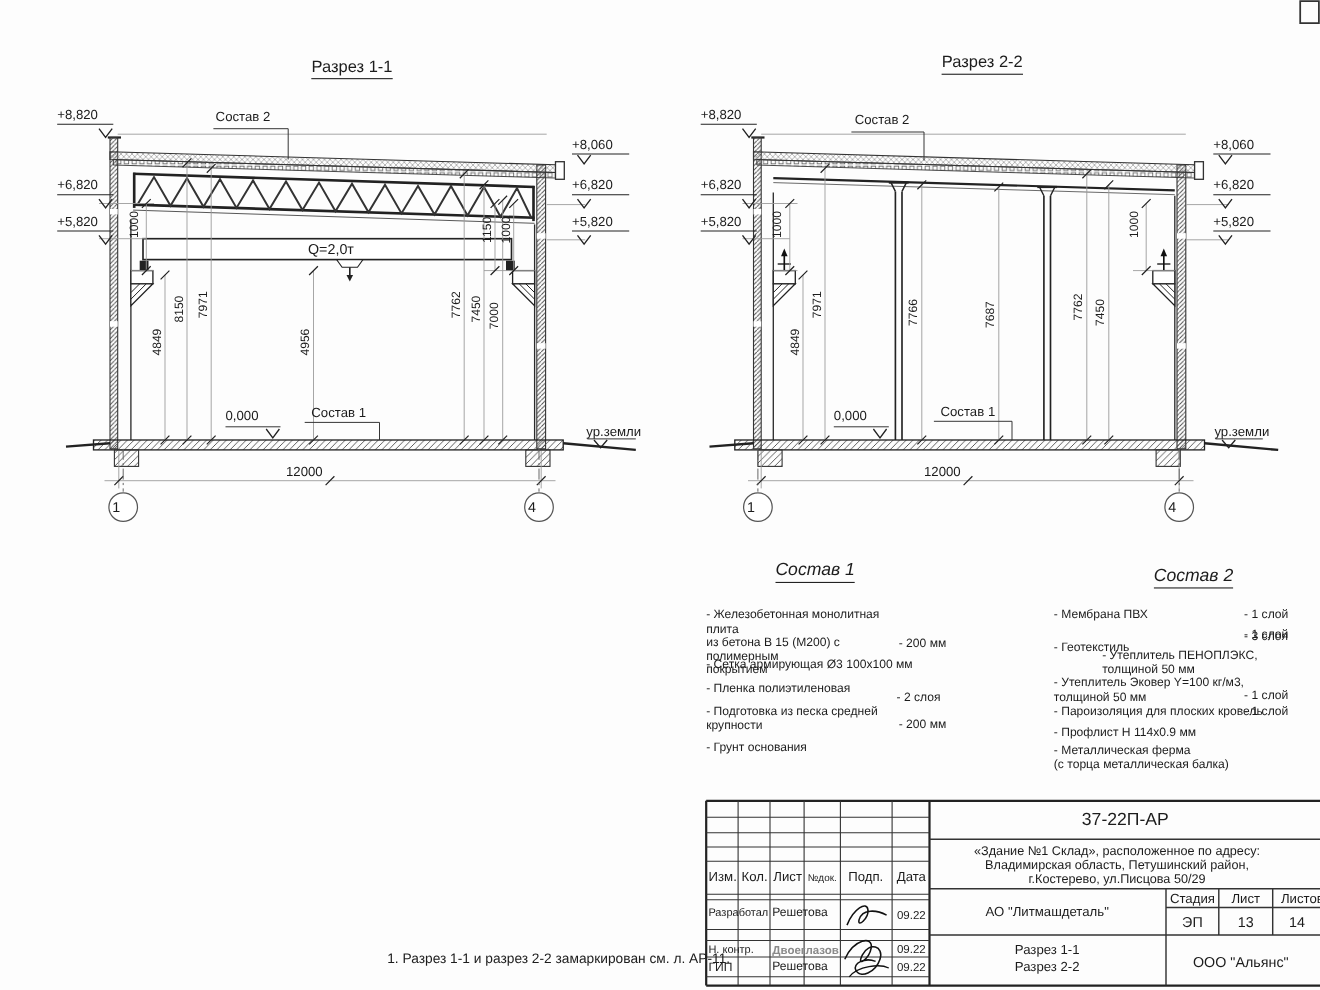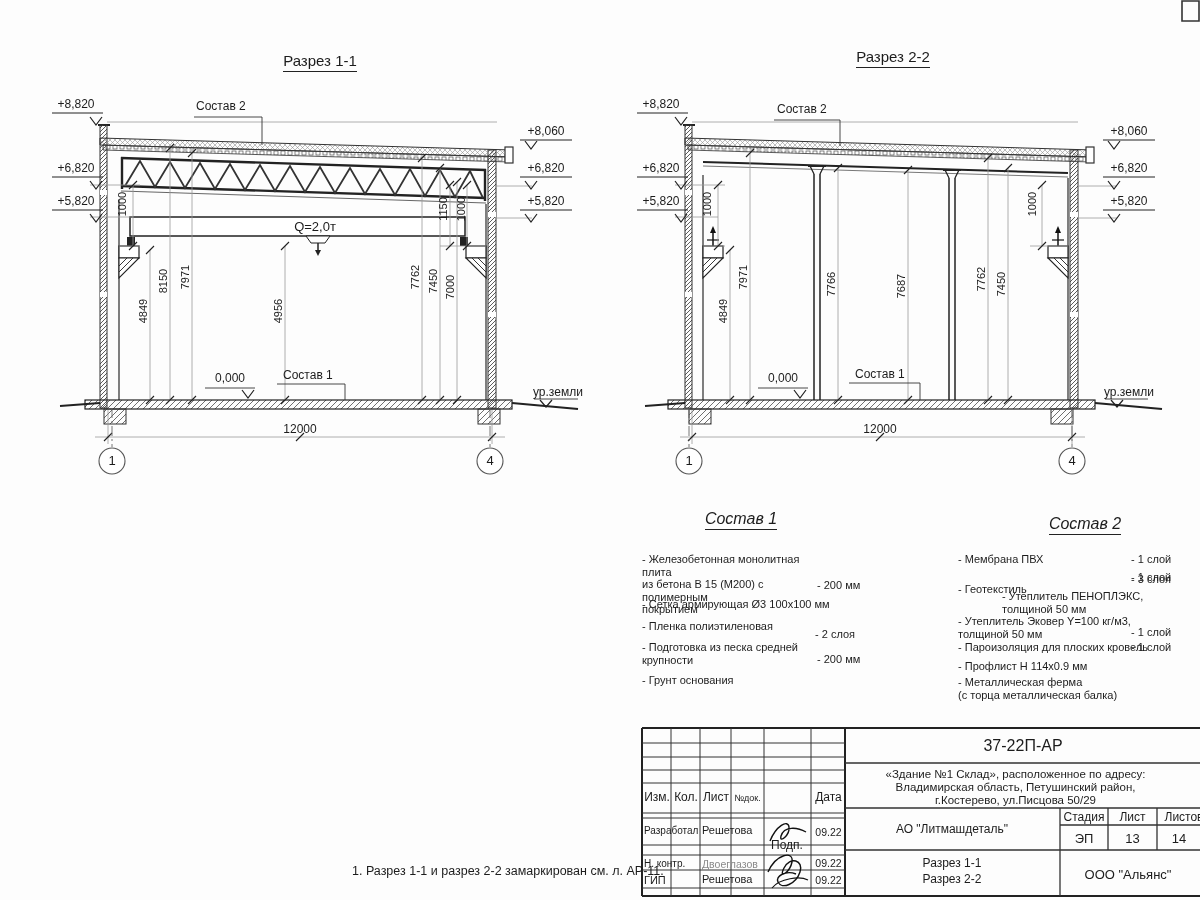--- a/index.html
+++ b/index.html
@@ -1,19 +1,19 @@
 <!DOCTYPE html>
 <html><head>
 <meta charset="utf-8">
 <style>
   html,body{margin:0;padding:0;}
   body{width:1200px;height:900px;position:relative;background:#fdfdfd;overflow:hidden;
        font-family:"Liberation Sans","DejaVu Sans",sans-serif;color:#1c1c1c;}
   .lbl{position:absolute;font-size:12px;line-height:1.15;white-space:nowrap;}
-  .ctr{text-align:center;}
+  .ctr{}
   .vdim{position:absolute;width:56px;text-align:center;font-size:11px;
         transform:rotate(-90deg);transform-origin:center;white-space:nowrap;}
   .ttl{position:absolute;width:150px;text-align:center;font-size:15px;}
   .ttl span{border-bottom:1.2px solid #222;padding-bottom:2px;}
   .shead{position:absolute;width:150px;text-align:center;font-size:16px;font-style:italic;}
   .shead span{border-bottom:1.2px solid #222;padding-bottom:2px;}
   .li{position:absolute;font-size:11px;line-height:12.5px;white-space:pre-line;width:180px;}
   .lv{position:absolute;font-size:11px;white-space:nowrap;}
   .tb{position:absolute;font-size:12px;white-space:nowrap;}
   .pre{white-space:pre-line;}
@@ -267,28 +267,28 @@
 <div class="li" style="left:958px;top:660px;">- Профлист Н 114х0.9 мм</div>
 <div class="li" style="left:958px;top:676px;">- Металлическая ферма
 (с торца металлическая балка)</div>
 
 <span class="lbl" style="left:352px;top:864px;font-size:12.5px;">1. Разрез 1-1 и разрез 2-2 замаркирован см. л. АР-11.</span>
 
 <span class="tb" style="left:643px;top:790px;width:28px;text-align:center;">Изм.</span>
 <span class="tb" style="left:672px;top:790px;width:28px;text-align:center;">Кол.</span>
 <span class="tb" style="left:701px;top:790px;width:30px;text-align:center;">Лист</span>
 <span class="tb" style="left:731px;top:793px;width:33px;text-align:center;font-size:9px;">№док.</span>
-<span class="tb" style="left:765px;top:790px;width:44px;text-align:center;margin-top:48px;">Подп.</span>
+<span class="tb" style="left:765px;top:790px;width:44px;text-align:center;">Подп.</span>
 <span class="tb" style="left:812px;top:790px;width:33px;text-align:center;">Дата</span>
 
 <span class="tb" style="left:644px;top:825px;font-size:10px;">Разработал</span>
 <span class="tb" style="left:702px;top:824px;font-size:11px;">Решетова</span>
 <span class="tb" style="left:812px;top:826px;width:33px;text-align:center;font-size:10.5px;">09.22</span>
 <span class="tb" style="left:644px;top:858px;font-size:10px;">Н. контр.</span>
-<span class="tb" style="left:702px;top:858px;font-size:10.5px;color:#8a8a8a;">Двоеглазов</span>
+<span class="tb" style="left:702px;top:858px;font-size:10.5px;color:#8a8a8a;font-weight:bold;">Двоеглазов</span>
 <span class="tb" style="left:812px;top:857px;width:33px;text-align:center;font-size:10.5px;">09.22</span>
 <span class="tb" style="left:644px;top:874px;font-size:11px;">ГИП</span>
 <span class="tb" style="left:702px;top:873px;font-size:11px;">Решетова</span>
 <span class="tb" style="left:812px;top:874px;width:33px;text-align:center;font-size:10.5px;">09.22</span>
 
 <span class="tb" style="left:858px;top:737px;width:330px;text-align:center;font-size:16px;">37-22П-АР</span>
 <div class="tb pre" style="left:848px;top:768px;width:335px;text-align:center;font-size:11.5px;line-height:13px;">«Здание №1 Склад», расположенное по адресу:
 Владимирская область, Петушинский район,
 г.Костерево, ул.Писцова 50/29</div>
 <span class="tb" style="left:852px;top:822px;width:200px;text-align:center;">АО "Литмашдеталь"</span>

